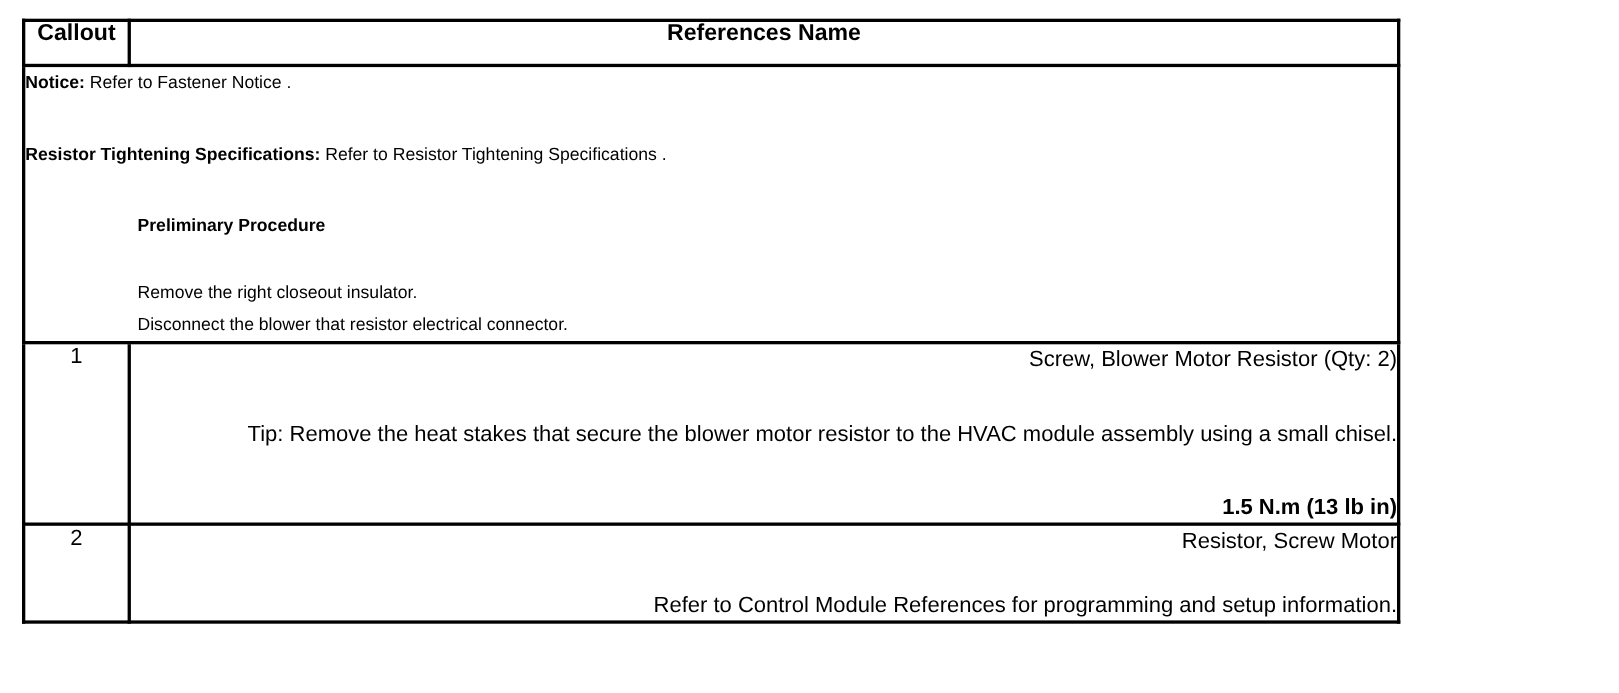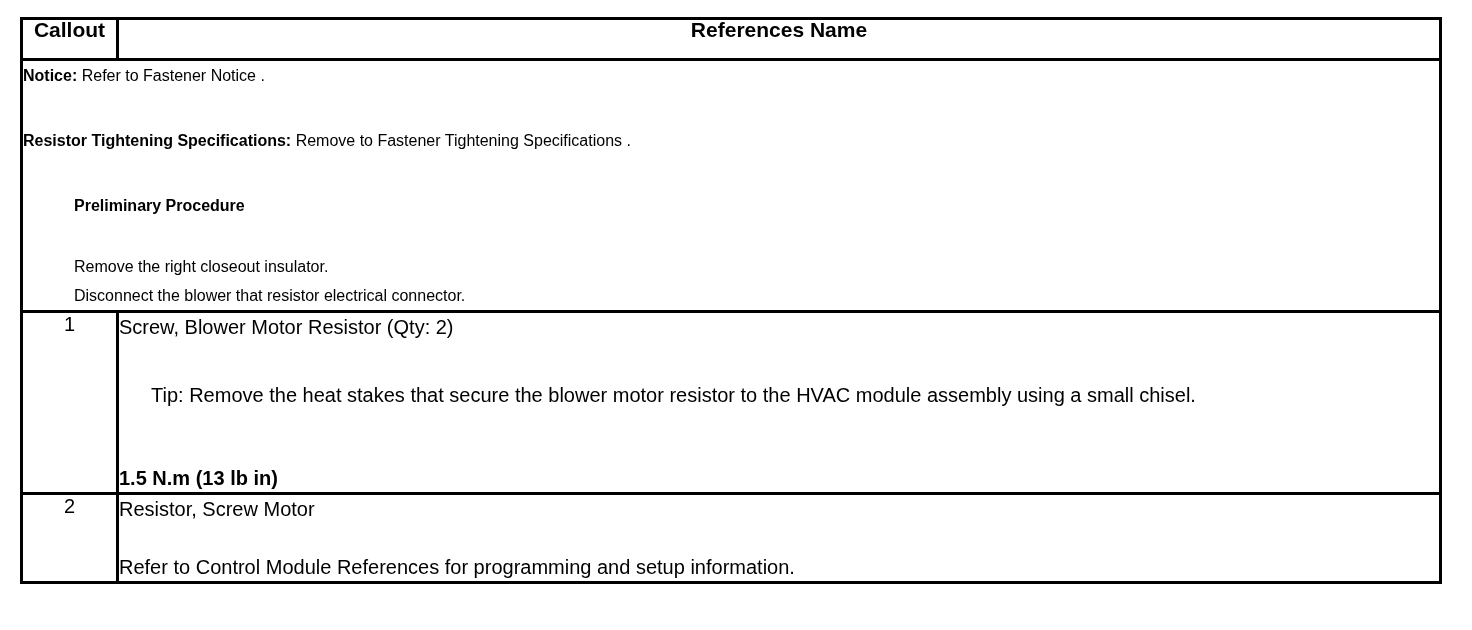--- a/index.html
+++ b/index.html
@@ -20,21 +20,21 @@
     position: relative;
     width: 1472px;
     height: 630px;
     background: #ffffff;
   }
 
   table.callout-table {
     position: absolute;
     left: 20px;
     top: 17px;
-    width: 1422px;
+    width: 1253px;
     border-collapse: collapse;
     table-layout: fixed;
     background: #ffffff;
   }
 
   table.callout-table td,
   table.callout-table th {
     border: 3px solid #000000;
     background: #ffffff;
     padding: 0;
@@ -71,45 +71,46 @@
   }
   .para {
     font-size: 16px;
     line-height: 29px;
     margin: 0;
     white-space: normal;
   }
   .para.b { font-weight: bold; }
   .para-gap { height: 36px; }
   .para-gap-sm { height: 32px; }
-  .indent { padding-left: 51px; }
+  .indent { padding-left: 102px; }
   .lead {
     font-weight: bold;
   }
 
   
   td.callout-num {
     font-size: 20px;
     text-align: center;
     vertical-align: middle;
     line-height: 22px;
   }
   td.component-cell {
     padding: 6px 4px 8px 2px;
     vertical-align: top;
+    text-align: right;
   }
 
   .line {
     font-size: 20px;
     line-height: 28px;
     margin: 0;
     white-space: nowrap;
   }
   .line.wrap { white-space: normal; margin-left: 32px; }
-  .line.b { font-weight: bold; margin-top: 17px; }
+  .line.b { font-weight: bold; }
 
   .spacer-lg { height: 40px; }
   .spacer-md { height: 38px; }
   .spacer-sm { height: 30px; }
 </style>
 </head>
 <body>
 
 <div id="sheet">
 
@@ -128,21 +129,21 @@
 
     <tbody>
 
       <tr>
         <td class="notice-cell" colspan="2">
 
           <p class="para"><span class="lead">Notice:</span><span> Refer to Fastener Notice .</span></p>
 
           <div class="para-gap"></div>
 
-          <p class="para"><span class="lead">Resistor Tightening Specifications:</span><span> Remove to Fastener Tightening Specifications .</span></p>
+          <p class="para"><span class="lead">Resistor Tightening Specifications:</span><span> Refer to Resistor Tightening Specifications .</span></p>
 
           <div class="para-gap"></div>
 
           <p class="para b indent">Preliminary Procedure</p>
 
           <div class="para-gap-sm"></div>
 
           <p class="para indent">Remove the right closeout insulator.</p>
           <p class="para indent">Disconnect the blower that resistor electrical connector.</p>
 

